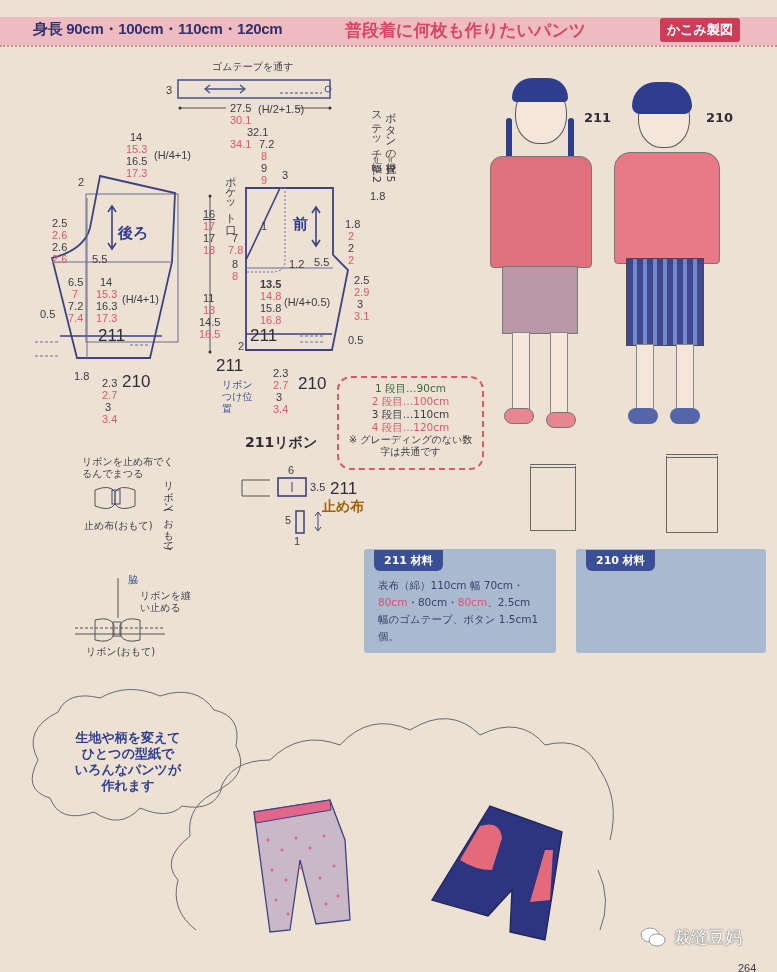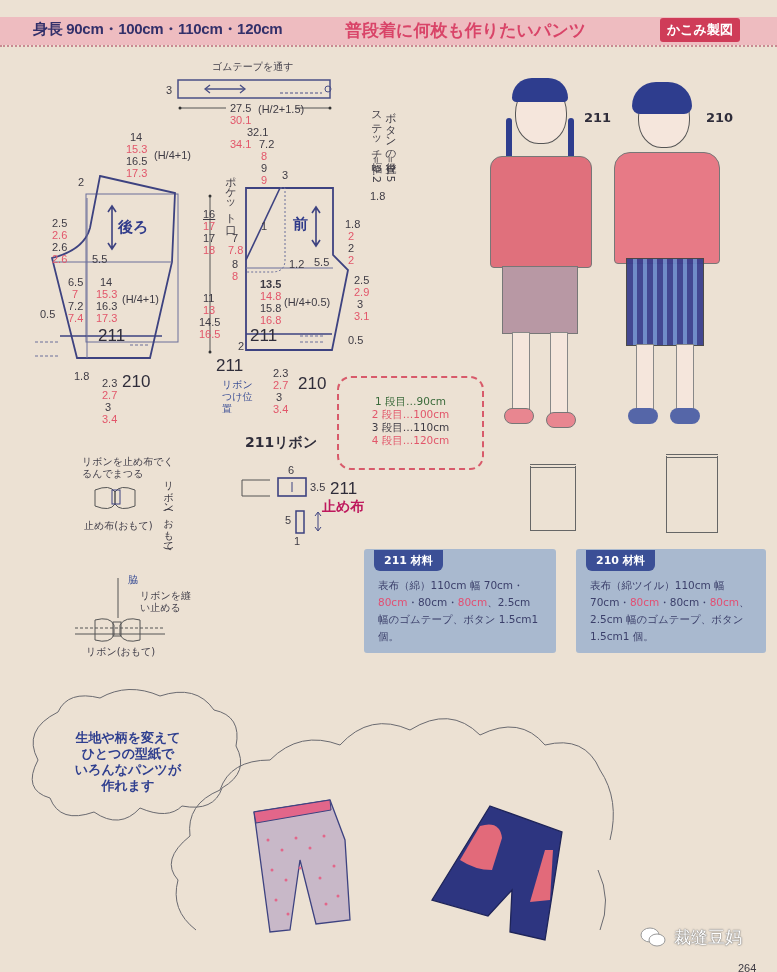--- a/index.html
+++ b/index.html
@@ -11,21 +11,21 @@
   .page-title{left:345px;top:19px;font-size:17px;font-weight:bold;color:#d94468;font-family:"DejaVu Sans",sans-serif;}
   .badge{left:660px;top:18px;background:#cf3c58;color:#fff;font-size:13px;padding:3px 7px;border-radius:3px;font-weight:bold;}
   .num{font-size:11px;line-height:12px;color:#3e3b44;font-family:"Liberation Sans",sans-serif;}
   .red{color:#e2566a;}
   .big{font-size:17px;color:#2f2d3a;font-family:"Liberation Sans",sans-serif;}
   .piece-label{font-size:15px;font-weight:bold;color:#2f3a8a;}
   .small-jp{font-size:10px;color:#44414c;line-height:12px;}
   .vert{writing-mode:vertical-rl;font-size:11px;line-height:13px;color:#3e3b44;}
   .grading{left:337px;top:376px;width:143px;height:90px;border:2px dashed #d85a6a;border-radius:14px;}
   .grading .row{font-size:10.5px;line-height:13px;text-align:center;}
-  .g1{color:#3a6a3a;margin-top:13px;} .g2{color:#e2566a;} .g3{color:#3e3b44;} .g4{color:#e2566a;}
+  .g1{color:#3a6a3a;} .g2{color:#e2566a;} .g3{color:#3e3b44;} .g4{color:#e2566a;}
   .mat-box{background:#a9b9cf;border-radius:3px;}
   .mat-head{background:#3b4f96;color:#fff;font-weight:bold;font-size:11px;padding:3px 10px;border-radius:0 0 6px 6px;display:inline-block;margin-left:10px;}
   .mat-body{font-size:10.5px;line-height:17px;color:#3b3f6a;padding:6px 12px 0 14px;}
   .mat-body .r{color:#e24e72;}
   .bubble-text{font-size:13px;font-weight:bold;color:#2f3f8f;text-align:center;line-height:16px;}
   .wm{font-size:17px;color:#fff;text-shadow:0 0 2px #777,0 0 1px #555;}
 </style>
 </head>
 <body>
 
@@ -126,21 +126,21 @@
 <div class="abs vert" style="left:384px;top:104px;">ボタンの直径＝1.5</div>
 <div class="abs vert" style="left:370px;top:104px;">ステッチ幅＝0.2</div>
 <div class="abs num" style="left:370px;top:190px;">1.8</div>
 
 <div class="abs num" style="left:130px;top:131px;">14</div>
 <div class="abs num red" style="left:126px;top:143px;">15.3</div>
 <div class="abs num" style="left:126px;top:155px;">16.5</div>
 <div class="abs num red" style="left:126px;top:167px;">17.3</div>
 <div class="abs num" style="left:154px;top:149px;">(H/4+1)</div>
 <div class="abs num" style="left:78px;top:176px;">2</div>
-<div class="abs piece-label" style="left:118px;top:218px;">後ろ</div>
+<div class="abs piece-label" style="left:118px;top:224px;">後ろ</div>
 <div class="abs num" style="left:52px;top:217px;">2.5</div>
 <div class="abs num red" style="left:52px;top:229px;">2.6</div>
 <div class="abs num" style="left:52px;top:241px;">2.6</div>
 <div class="abs num red" style="left:52px;top:253px;">2.6</div>
 <div class="abs num" style="left:92px;top:253px;">5.5</div>
 <div class="abs num" style="left:68px;top:276px;">6.5</div>
 <div class="abs num red" style="left:72px;top:288px;">7</div>
 <div class="abs num" style="left:68px;top:300px;">7.2</div>
 <div class="abs num red" style="left:68px;top:312px;">7.4</div>
 <div class="abs num" style="left:40px;top:308px;">0.5</div>
@@ -203,28 +203,29 @@
 <div class="abs big" style="left:298px;top:374px;">210</div>
 <div class="abs big" style="left:216px;top:356px;">211</div>
 <div class="abs small-jp" style="left:222px;top:379px;width:40px;color:#3b4f96;">リボンつけ位置</div>
 
 <div class="abs grading">
   <div style="padding-top:4px;">
     <div class="row g1">1 段目…90cm</div>
     <div class="row g2">2 段目…100cm</div>
     <div class="row g3">3 段目…110cm</div>
     <div class="row g4">4 段目…120cm</div>
+    <div class="row g3" style="font-size:10px;padding:0 6px;line-height:12px;">※ グレーディングのない数字は共通です</div>
   </div>
 </div>
 
 <div class="abs" style="left:245px;top:434px;font-size:14px;font-weight:bold;color:#2f2d3a;">211リボン</div>
 <div class="abs num" style="left:288px;top:464px;">6</div>
 <div class="abs num" style="left:310px;top:481px;">3.5</div>
 <div class="abs big" style="left:330px;top:479px;">211</div>
-<div class="abs piece-label" style="left:322px;top:498px;font-size:14px;color:#be185d;">止め布</div>
+<div class="abs piece-label" style="left:322px;top:498px;font-size:14px;color:#a16207;">止め布</div>
 <div class="abs num" style="left:285px;top:514px;">5</div>
 <div class="abs num" style="left:294px;top:535px;">1</div>
 
 <div class="abs small-jp" style="left:82px;top:457px;width:100px;font-family:Liberation Mono, monospace;">リボンを止め布でくるんでまつる</div>
 <div class="abs vert" style="left:162px;top:474px;font-size:10px;">リボン(おもて)</div>
 <div class="abs small-jp" style="left:84px;top:520px;">止め布(おもて)</div>
 
 <div class="abs small-jp" style="left:128px;top:574px;color:#3b4f96;">脇</div>
 <div class="abs small-jp" style="left:140px;top:590px;width:60px;">リボンを縫い止める</div>
 <div class="abs small-jp" style="left:86px;top:646px;">リボン(おもて)</div>
@@ -256,21 +257,20 @@
 
 <div class="abs" style="left:530px;top:464px;width:44px;height:62px;border:1px solid #666;border-top:4px double #666;"></div>
 <div class="abs" style="left:666px;top:454px;width:50px;height:74px;border:1px solid #666;border-top:4px double #666;"></div>
 
 <div class="abs mat-box" style="left:364px;top:549px;width:192px;height:104px;">
   <div class="mat-head">211 材料</div>
   <div class="mat-body"><span>表布（綿）110cm 幅 70cm・</span><span class="r">80cm</span><span>・80cm・</span><span class="r">80cm</span><span>、2.5cm 幅のゴムテープ、ボタン 1.5cm1 個。</span></div>
 </div>
 <div class="abs mat-box" style="left:576px;top:549px;width:190px;height:104px;">
   <div class="mat-head">210 材料</div>
-  <div class="mat-body"><span>表布（綿ツイル）110cm 幅 70cm・</span><span class="r">80cm</span><span>・80cm・</span><span class="r">80cm</span><span>、2.5cm 幅のゴムテープ、ボタン 1.5cm1 個。</span></div>
 </div>
 
 <div class="abs bubble-text" style="left:48px;top:730px;width:160px;">
   <div>生地や柄を変えて</div>
   <div>ひとつの型紙で</div>
   <div>いろんなパンツが</div>
   <div>作れます</div>
 </div>
 
 <div class="abs" style="left:640px;top:926px;">

